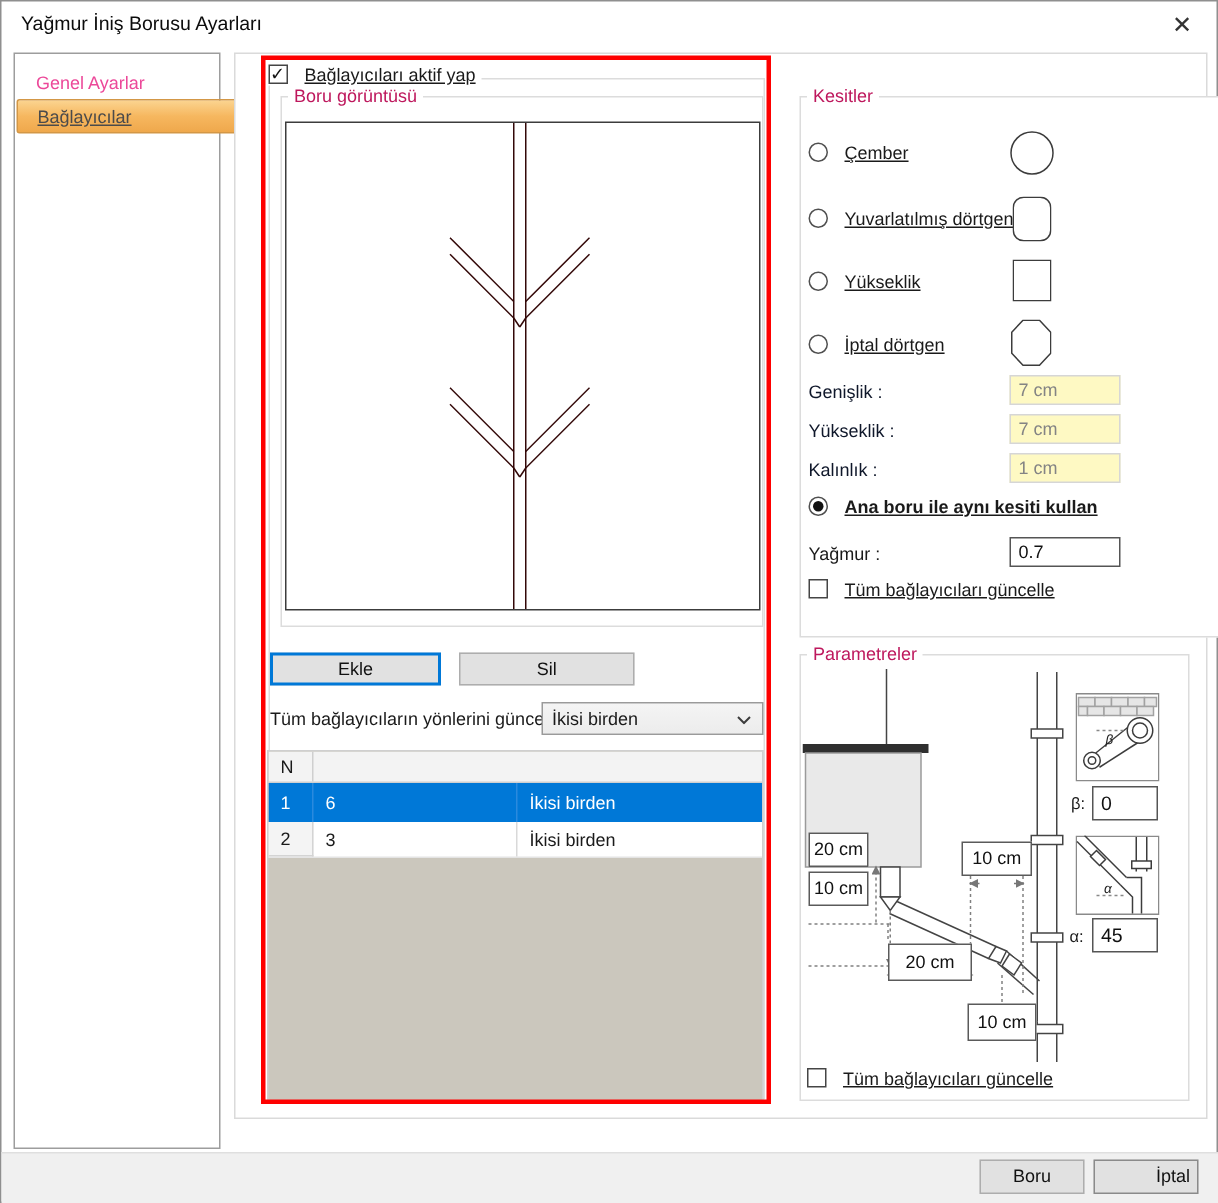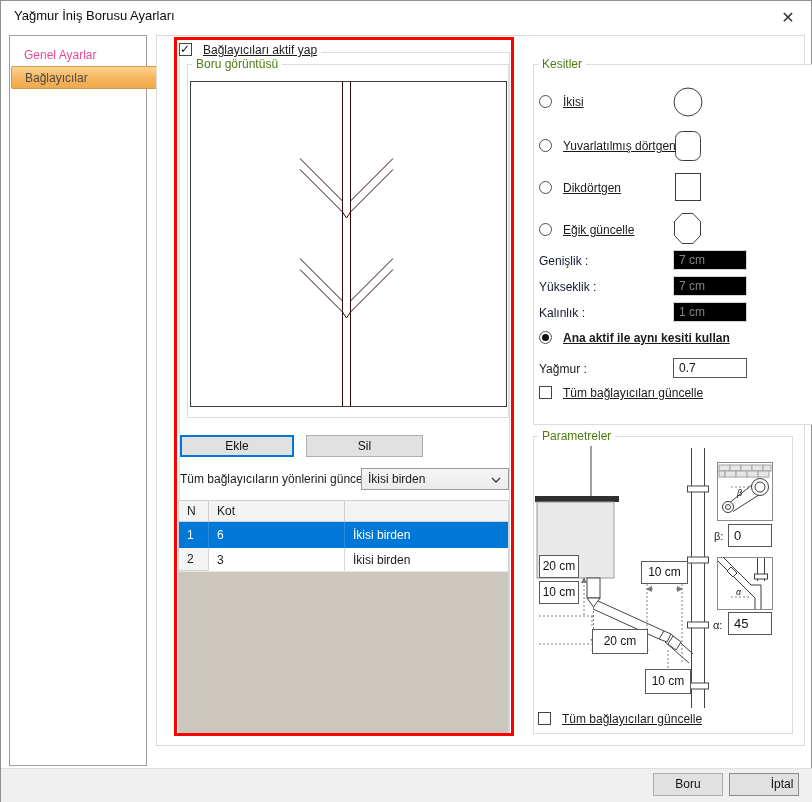--- a/index.html
+++ b/index.html
@@ -18,48 +18,49 @@
              text-align:center; line-height:22px; cursor:default; }
 
   
   .sidebar { left:8px; top:34px; width:138px; height:731px; background:#fff; border:1px solid #9d9d9d; }
   .side-item { position:absolute; left:1px; width:134px; height:23px; line-height:23px; padding-left:13px; color:#ec4899; }
   .side-item.sel {
     left:1px; width:147px; border:1px solid #d39746; border-radius:2px;
     background:linear-gradient(#fcd997 , #f8c271 10%, #f3b05a 55%, #eea33f);
     background:linear-gradient(#fbd490, #f6b75f 50%, #efa84c);
     color:#4b4b4b;
+    text-decoration:underline;
   }
 
   
   .content-panel { left:155px; top:34px; width:649px; height:711px; border:1px solid #dadada; background:#fff; }
 
   
   .red-box { left:173px; top:36px; width:340px; height:699px; border:3px solid #fe0000; z-index:40; pointer-events:none; }
 
   
   .groupbox { border:1px solid #dcdcdc; background:#fff; }
-  .grouplabel { position:absolute; top:-8px; background:#fff; padding:0 4px; color:#4d7c0f; }
+  .grouplabel { position:absolute; top:-8px; background:#fff; padding:0 4px; color:#be185d; }
 
   
   .cb { width:13px; height:13px; border:1px solid #454545; background:#fff; display:inline-block;
         position:relative; flex:none; }
   .cb.checked::after { content:"✓"; position:absolute; left:0px; top:-2px; font-size:12px; font-weight:bold; color:#111; }
   .radio { width:13px; height:13px; border:1px solid #4f4f4f; border-radius:50%; background:#fff;
            display:inline-block; position:relative; flex:none; }
   .radio.sel::after { content:""; position:absolute; left:2px; top:2px; width:7px; height:7px; border-radius:50%; background:#111; }
   .cbrow { display:flex; align-items:flex-start; gap:11px;text-decoration:underline; }
 
   
   .btn { background:#e1e1e1; border:1px solid #adadad; text-align:center; color:#111; }
   .btn-default { border:2px solid #0078d7; }
 
   
   .tbox { background:#fff; border:1px solid #555; font-family:inherit; font-size:12px; padding:0 5px; color:#111; }
-  .tbox:disabled, .tbox.dis { border:1px solid #d6d6d6; color:#848484; background:#000000; }
+  .tbox:disabled, .tbox.dis { border:1px solid #d6d6d6; color:#848484; background:#fef9c3; }
   .lbl-dis { color:#0f172a; }
 
   
   .combo { background:linear-gradient(#f4f4f4,#ececec); border:1px solid #9a9a9a; display:flex;
            align-items:center; padding-left:6px; position:relative; }
   .combo .chev { position:absolute; right:7px; top:8px; }
 
   
   .tbl { border:1px solid #cfcfcf; background:#cbc7bd; overflow:hidden; }
   .trow { display:flex; width:100%; }
@@ -135,21 +136,20 @@
   <div class="abs combo" style="left:360px; top:467px; width:148px; height:22px;">
     <span>İkisi birden</span>
     <svg class="chev" width="10" height="6" viewBox="0 0 10 6">
       <polyline points="1,1 5,5 9,1" fill="none" stroke="#3c3c3c" stroke-width="1.3"></polyline>
     </svg>
   </div>
 
   <div class="abs tbl" style="left:177px; top:499px; width:331px; height:235px;">
     <div class="trow hdr">
       <div class="cell c-n">N</div>
-      <div class="cell c-kot">Kot</div>
     </div>
     <div class="trow r1">
       <div class="cell c-n">1</div>
       <div class="cell c-kot">6</div>
       <div class="cell c-yon">İkisi birden</div>
     </div>
     <div class="trow r2">
       <div class="cell c-n ncell">2</div>
       <div class="cell c-kot">3</div>
       <div class="cell c-yon">İkisi birden</div>
@@ -157,68 +157,68 @@
   </div>
 
   <div class="abs red-box"></div>
 
   <div class="abs groupbox" style="left:532px; top:63px; width:293px; height:361px;">
     <span class="grouplabel" style="left:4px;">Kesitler</span>
   </div>
 
   <div class="abs cbrow" style="left:538px; top:94px;">
     <span class="radio"></span>
-    <span>İkisi</span>
+    <span>Çember</span>
   </div>
   <div class="abs shapewrap" style="top:86px;">
     <svg width="30" height="30">
         <circle cx="15" cy="15" r="14" fill="#fff" stroke="#3c3c3c"></circle>
       </svg>
   </div>
 
   <div class="abs cbrow" style="left:538px; top:138px;">
     <span class="radio"></span>
     <span>Yuvarlatılmış dörtgen</span>
   </div>
   <div class="abs shapewrap" style="left:674px; top:130px;">
     <svg width="26" height="30">
         <rect x="0.5" y="0.5" width="25" height="29" rx="7" fill="#fff" stroke="#3c3c3c"></rect>
       </svg>
   </div>
 
   <div class="abs cbrow" style="left:538px; top:180px;">
     <span class="radio"></span>
-    <span>Dikdörtgen</span>
+    <span>Yükseklik</span>
   </div>
   <div class="abs shapewrap" style="left:674px; top:172px;">
     <svg width="26" height="28">
         <rect x="0.5" y="0.5" width="25" height="27" fill="#fff" stroke="#3c3c3c"></rect>
       </svg>
   </div>
 
   <div class="abs cbrow" style="left:538px; top:222px;">
     <span class="radio"></span>
-    <span>Eğik güncelle</span>
+    <span>İptal dörtgen</span>
   </div>
   <div class="abs shapewrap" style="left:673px; top:212px;">
     <svg width="27" height="31">
       <polygon points="8,0.5 19,0.5 26.5,8.5 26.5,22.5 19,30.5 8,30.5 0.5,22.5 0.5,8.5" fill="#fff" stroke="#3c3c3c"></polygon>
     </svg>
   </div>
 
   <div class="abs lbl-dis" style="left:538px; top:253px;">Genişlik :</div>
   <input class="abs tbox dis" style="left: 672px; top: 249px; width: 74px; height: 20px;" disabled="" value="7 cm">
   <div class="abs lbl-dis" style="left:538px; top:279px;">Yükseklik :</div>
   <input class="abs tbox dis" style="left: 672px; top: 275px; width: 74px; height: 20px;" disabled="" value="7 cm">
   <div class="abs lbl-dis" style="left:538px; top:305px;">Kalınlık :</div>
   <input class="abs tbox dis" style="left: 672px; top: 301px; width: 74px; height: 20px;" disabled="" value="1 cm">
 
   <div class="abs cbrow" style="left:538px; top:330px;">
     <span class="radio sel"></span>
-    <span style="font-weight:bold;">Ana aktif ile aynı kesiti kullan</span>
+    <span style="font-weight:bold;">Ana boru ile aynı kesiti kullan</span>
   </div>
 
   <div class="abs" style="left:538px; top:361px;">Yağmur :</div>
   <input class="abs tbox" style="left: 672px; top: 357px; width: 74px; height: 20px;" value="0.7">
 
   <div class="abs cbrow" style="left:538px; top:385px;">
     <span class="cb"></span>
     <span>Tüm bağlayıcıları güncelle</span>
   </div>
 

